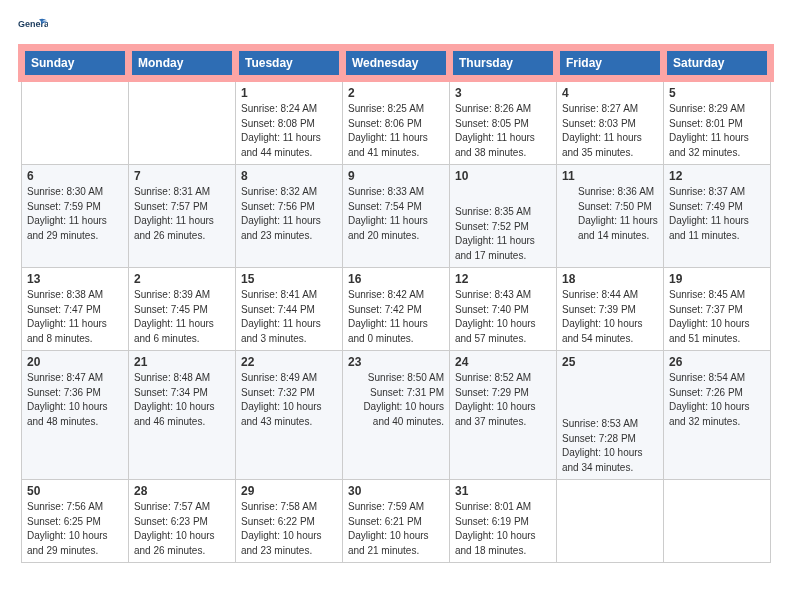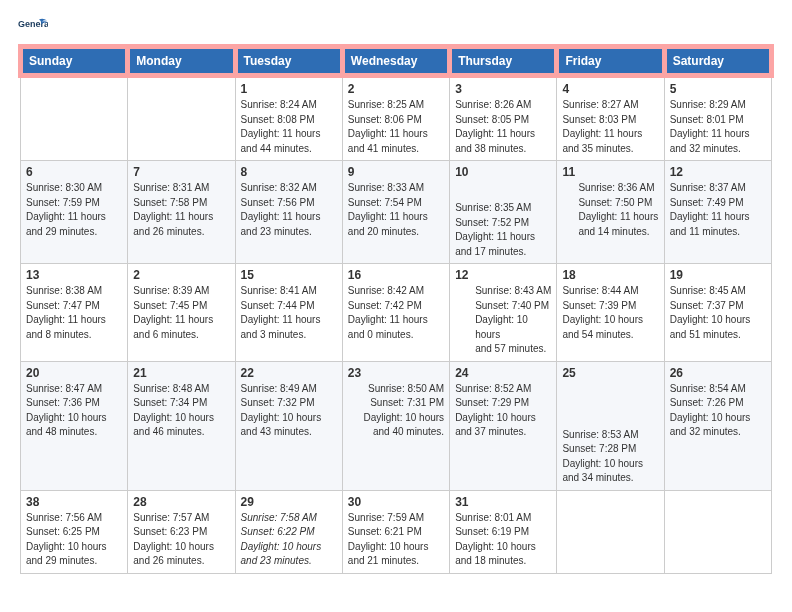--- a/index.html
+++ b/index.html
@@ -49,21 +49,21 @@
       border-collapse: collapse;
       table-layout: fixed;
     }
     .calendar-table thead tr th {
       background: #2e6db4;
       color: #fff;
       font-size: 12px;
       font-weight: bold;
       text-align: left;
       padding: 5px 6px;
-      border: 5px solid #fca5a5;
+      border: 7px solid #fca5a5;
     }
     .calendar-table tbody tr td {
       vertical-align: top;
       border: 1px solid #ccc;
       padding: 4px 5px;
       height: 82px;
       font-size: 10px;
       color: #333;
       background: #fff;
     }
@@ -162,21 +162,21 @@
           <td>
             <span class="day-num">6</span>
             <div class="day-info" style="white-space: pre-line;">Sunrise: 8:30 AM
 Sunset: 7:59 PM
 Daylight: 11 hours
 and 29 minutes.</div>
           </td>
           <td>
             <span class="day-num">7</span>
             <div class="day-info" style="white-space: pre-line;">Sunrise: 8:31 AM
-Sunset: 7:58 PM
+Sunset: 7:57 PM
 Daylight: 11 hours
 and 26 minutes.</div>
           </td>
           <td>
             <span class="day-num">8</span>
             <div class="day-info" style="white-space: pre-line;">Sunrise: 8:32 AM
 Sunset: 7:56 PM
 Daylight: 11 hours
 and 23 minutes.</div>
           </td>
@@ -233,21 +233,21 @@
           </td>
           <td>
             <span class="day-num">16</span>
             <div class="day-info" style="white-space: pre-line;">Sunrise: 8:42 AM
 Sunset: 7:42 PM
 Daylight: 11 hours
 and 0 minutes.</div>
           </td>
           <td>
             <span class="day-num">12</span>
-            <div class="day-info" style="white-space: pre-line; margin-left: 20px;">Sunrise: 8:43 AM
+            <div class="day-info" style="white-space: pre-line;">Sunrise: 8:43 AM
 Sunset: 7:40 PM
 Daylight: 10 hours
 and 57 minutes.</div>
           </td>
           <td>
             <span class="day-num">18</span>
             <div class="day-info" style="white-space: pre-line;">Sunrise: 8:44 AM
 Sunset: 7:39 PM
 Daylight: 10 hours
 and 54 minutes.</div>
@@ -306,36 +306,36 @@
           <td>
             <span class="day-num">26</span>
             <div class="day-info" style="white-space: pre-line;">Sunrise: 8:54 AM
 Sunset: 7:26 PM
 Daylight: 10 hours
 and 32 minutes.</div>
           </td>
         </tr>
         <tr>
           <td>
-            <span class="day-num">38</span>
+            <span class="day-num">50</span>
             <div class="day-info" style="white-space: pre-line;">Sunrise: 7:56 AM
 Sunset: 6:25 PM
 Daylight: 10 hours
 and 29 minutes.</div>
           </td>
           <td>
             <span class="day-num">28</span>
             <div class="day-info" style="white-space: pre-line;">Sunrise: 7:57 AM
 Sunset: 6:23 PM
 Daylight: 10 hours
 and 26 minutes.</div>
           </td>
           <td>
             <span class="day-num">29</span>
-            <div class="day-info" style="white-space: pre-line; font-style: italic;">Sunrise: 7:58 AM
+            <div class="day-info" style="white-space: pre-line;">Sunrise: 7:58 AM
 Sunset: 6:22 PM
 Daylight: 10 hours
 and 23 minutes.</div>
           </td>
           <td>
             <span class="day-num">30</span>
             <div class="day-info" style="white-space: pre-line;">Sunrise: 7:59 AM
 Sunset: 6:21 PM
 Daylight: 10 hours
 and 21 minutes.</div>

